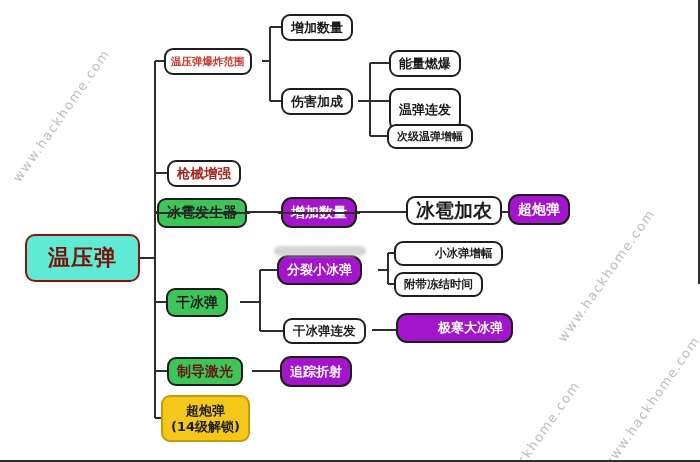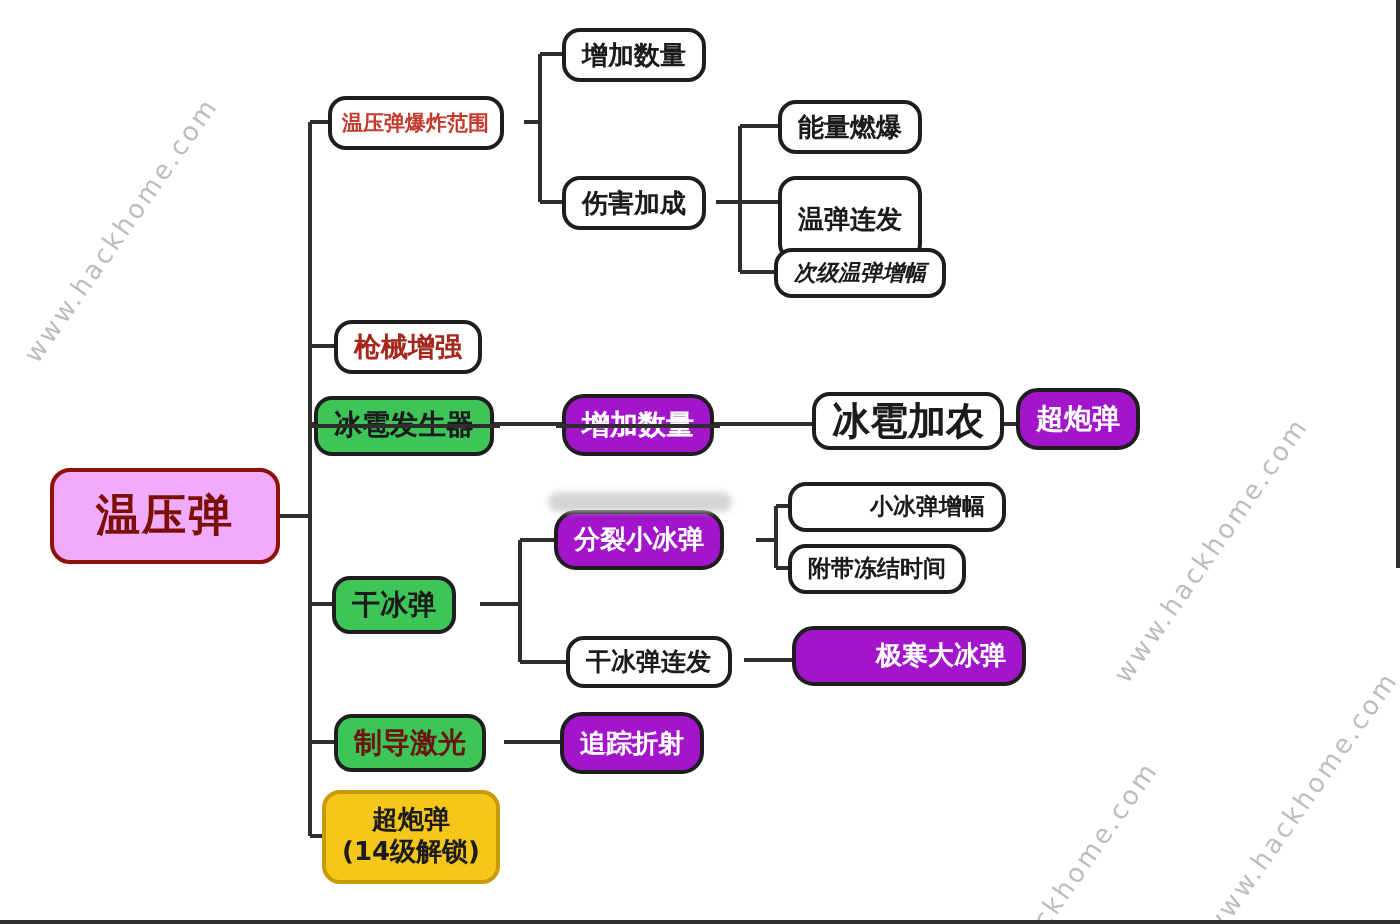--- a/index.html
+++ b/index.html
@@ -8,29 +8,29 @@
     font-family:"DejaVu Sans","Liberation Sans",sans-serif;
   }
   #wires{position:absolute;left:0;top:0;z-index:0;}
   .node{
     position:absolute;z-index:1;box-sizing:border-box;
     display:flex;align-items:center;justify-content:center;
     background:#ffffff;border:2px solid #1e1e1e;border-radius:9px;
     padding:0 8px;white-space:nowrap;font-weight:700;font-size:13px;color:#1b1b1b;
   }
   .root{
-    background:#f0abfc;border:2.5px solid #8f1208;border-radius:10px;
+    background:#5eead4;border:2.5px solid #8f1208;border-radius:10px;
     color:#7c0f05;font-size:22px;letter-spacing:1px;
   }
   .red-text{color:#c43a2e;}
   .darkred-text{color:#a5281e;}
   .green{background:#3ec558;}
   .purple{background:#a315cb;color:#ffffff;border-width:2.5px;border-radius:11px;}
   .yellow{background:#f5c71b;border-color:#c79a07;flex-direction:column;line-height:1.2;}
-  .small{font-size:11px;font-style:italic;}
+  .small{font-size:11px;}
   .strike::after{
     content:"";position:absolute;left:-5px;right:-5px;top:50%;height:2px;
     background:#2e2e2e;transform:translateY(-1px);
   }
   .wm{
     position:absolute;z-index:0;color:#bdbdbd;font-size:13px;letter-spacing:1.5px;
     transform:rotate(-55deg);white-space:nowrap;
   }
   .smudge{
     position:absolute;z-index:2;background:#cdcdcd;border-radius:6px;

